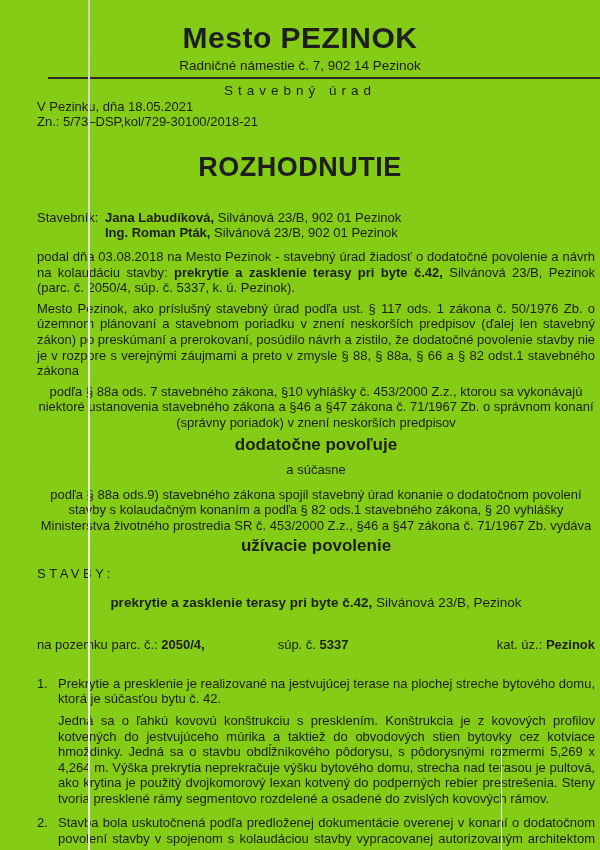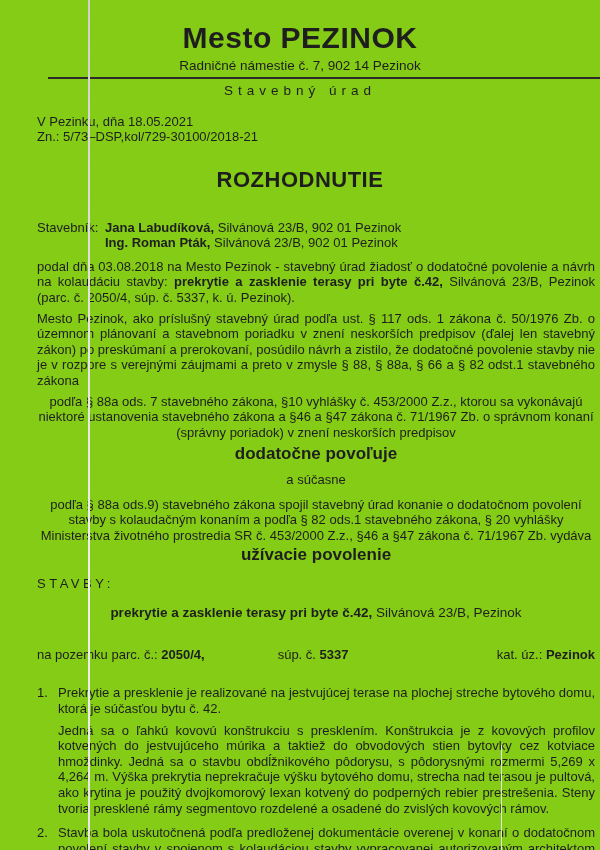--- a/index.html
+++ b/index.html
@@ -31,24 +31,24 @@
     letter-spacing:0.5px; margin:0;
   }
   .org-address { text-align:center; font-size:13.5px; margin-top:4px; }
   .header-rule {
     margin-left:48px; width:552px; height:0;
     border-top:2px solid #2b2b2b; margin-top:3px;
   }
   .dept {
     text-align:center; font-size:13.5px; letter-spacing:5px; margin-top:4px;
   }
-  .meta { padding-left:37px; margin-top:15px; }
+  .meta { padding-left:37px; margin-top:0; }
   .meta div { line-height:1.18; }
   .doc-title {
-    text-align:center; font-weight:bold; font-size:22px; line-height:1.05;
+    text-align:center; font-weight:bold; font-size:27px; line-height:1.05;
     margin:23px 0 29px 0; letter-spacing:0.5px;
   }
   .content { padding-left:37px; padding-right:5px; }
   .builder { display:flex; margin-bottom:8px; }
   .builder-label { width:68px; flex:none; }
   .builder-names { flex:1; padding-left:0; }
   .builder-names div { line-height:1.2; }
   b, .b { font-weight:bold; }
   p.just { text-align:justify; margin:0 0 5px 0; }
   p.cent { text-align:center; margin:0 0 5px 0; }

